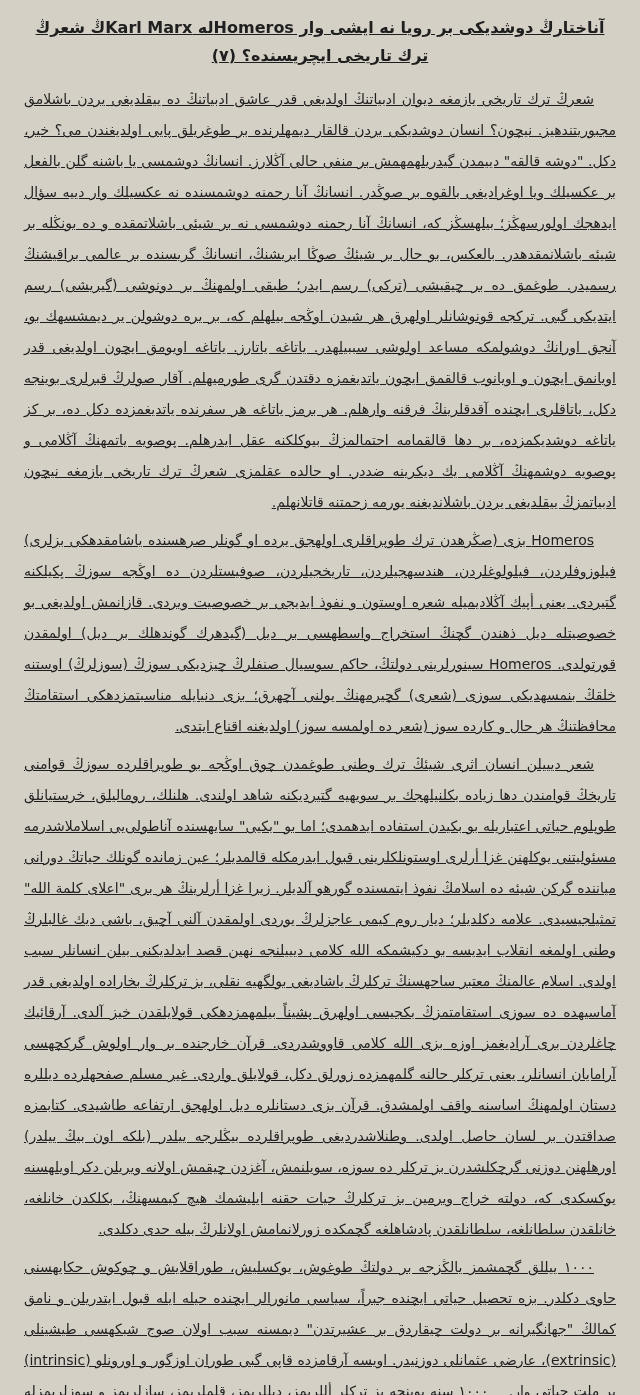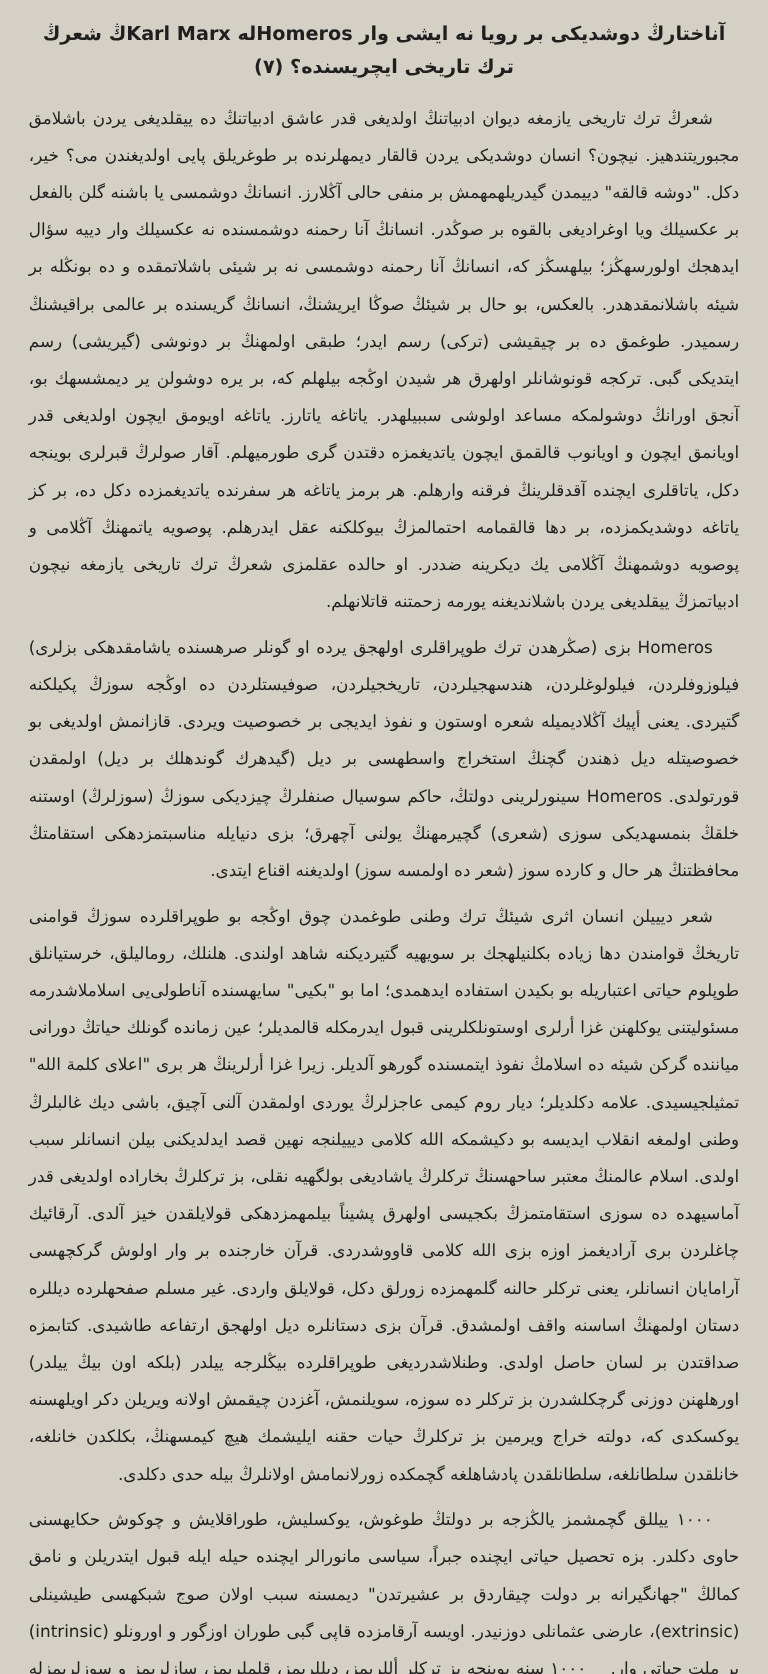--- a/index.html
+++ b/index.html
@@ -12,20 +12,21 @@
   .page {
     box-sizing: border-box;
     width: 640px;
     height: 1161px;
     padding: 8px 24px 0 24px;
     direction: rtl;
     font-family: "DejaVu Sans", sans-serif;
     color: #1f1f1f;
     font-size: 14px;
     line-height: 31px;
+    text-decoration: underline;
   }
   .doc-title {
     font-size: 16px;
     font-weight: bold;
     text-align: center;
     margin: 6px 0 14px 0;
     line-height: 28px;
   }
   .para {
     margin: 0 0 7px 0;

